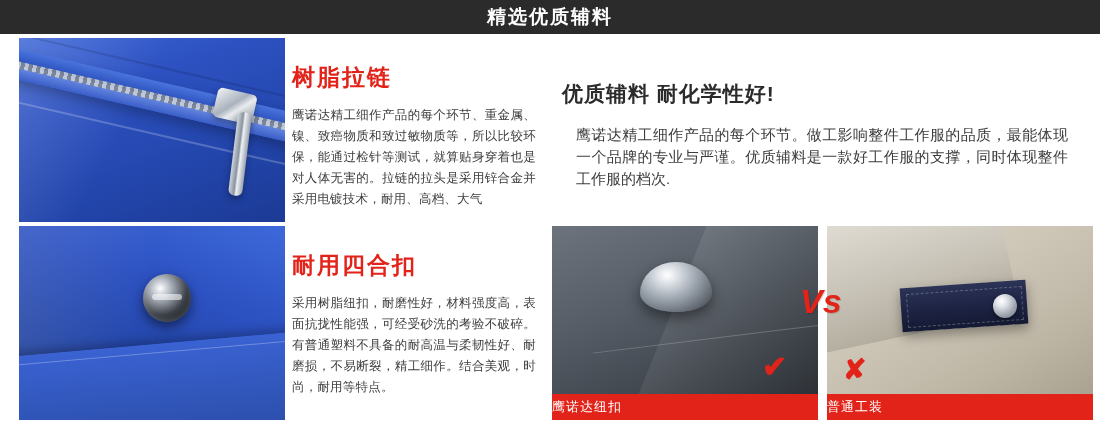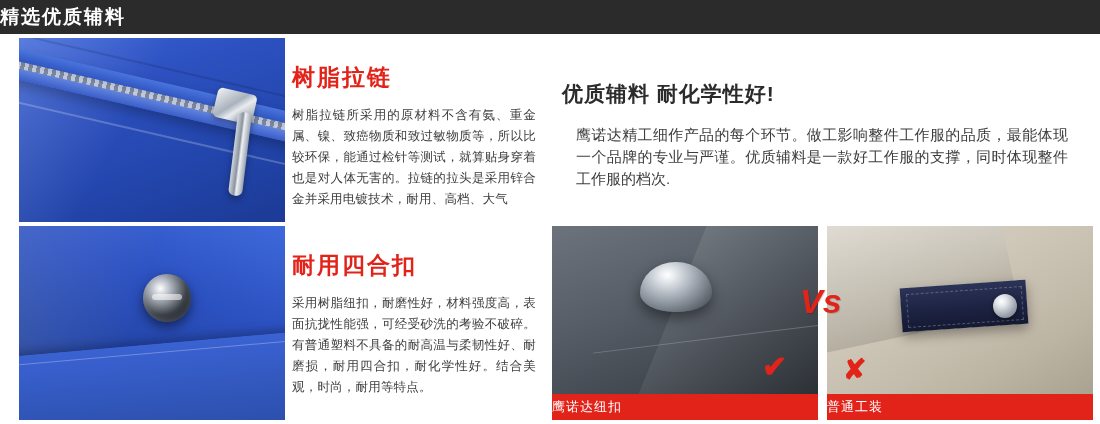--- a/index.html
+++ b/index.html
@@ -20,21 +20,21 @@
   
   .header {
     position: absolute;
     left: 0; top: 0;
     width: 1100px;
     height: 34px;
     background: #2b2b2b;
     color: #ffffff;
     display: flex;
     align-items: center;
-    justify-content: flex-start;
+    justify-content: center;
   }
   .header-title {
     font-size: 19px;
     font-weight: bold;
     letter-spacing: 2px;
     color: #ffffff;
   }
   
   .row1 {
     position: absolute;
@@ -336,42 +336,42 @@
       <div class="zip-seam2"></div>
       <div class="zip-tape"></div>
       <div class="zip-teeth"></div>
       <div class="zip-seam"></div>
       <div class="zip-slider"></div>
       <div class="zip-pull"></div>
     </div>
 
     <div class="text-block1">
       <h2 class="headline-red">树脂拉链</h2>
-      <p class="body-text">树脂拉链所采用的原材料不含有氨、重金属、镍、致癌物质和致过敏物质等，所以比较环保，能通过检针等测试，就算贴身穿着也是对人体无害的。拉链的拉头是采用锌合金并采用电镀技术，耐用、高档、大气</p>
+      <p class="body-text">鹰诺达精工细作产品的每个环节、重金属、镍、致癌物质和致过敏物质等，所以比较环保，能通过检针等测试，就算贴身穿着也是对人体无害的。拉链的拉头是采用锌合金并采用电镀技术，耐用、高档、大气</p>
     </div>
 
     <div class="right-block">
       <h2 class="right-title">优质辅料 耐化学性好!</h2>
       <p class="right-body">鹰诺达精工细作产品的每个环节。做工影响整件工作服的品质，最能体现一个品牌的专业与严谨。优质辅料是一款好工作服的支撑，同时体现整件工作服的档次.</p>
     </div>
 
   </div>
 
   <div class="row2">
 
     <div class="photo-snap">
       <div class="snap-fabric"></div>
       <div class="snap-flap"></div>
       <div class="snap-stitch"></div>
       <div class="snap-button"></div>
     </div>
 
     <div class="text-block2">
       <h2 class="headline-red">耐用四合扣</h2>
-      <p class="body-text">采用树脂纽扣，耐磨性好，材料强度高，表面抗拢性能强，可经受砂洗的考验不破碎。有普通塑料不具备的耐高温与柔韧性好、耐磨损，耐用四合扣，耐化学性好。结合美观，时尚，耐用等特点。</p>
+      <p class="body-text">采用树脂纽扣，耐磨性好，材料强度高，表面抗拢性能强，可经受砂洗的考验不破碎。有普通塑料不具备的耐高温与柔韧性好、耐磨损，不易断裂，精工细作。结合美观，时尚，耐用等特点。</p>
     </div>
 
     <div class="photo-compare photo-left">
       <div class="cmp-bg-dark"></div>
       <div class="cmp-dark-fold"></div>
       <div class="cmp-dark-stitch"></div>
       <div class="cmp-metal-button"></div>
       <div class="caption-bar">
         <span class="caption-text">鹰诺达纽扣</span>
       </div>

